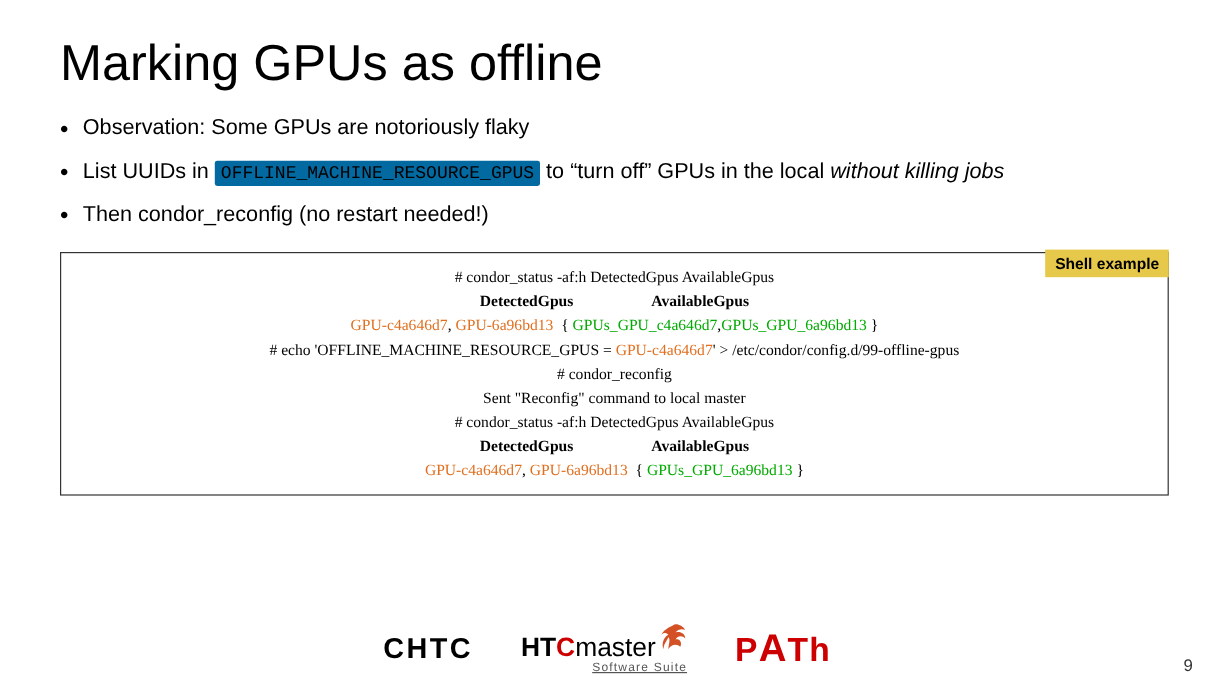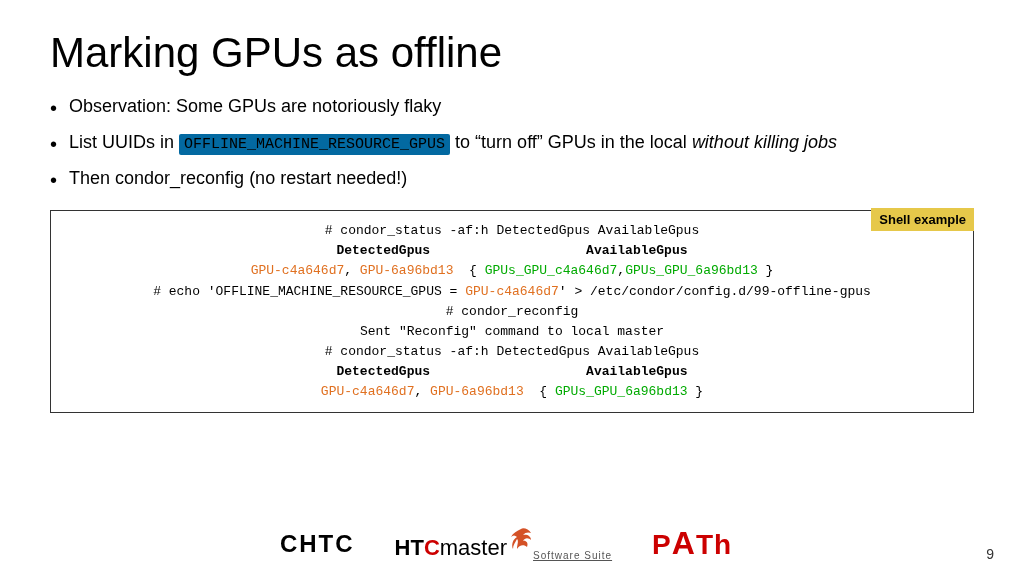--- a/index.html
+++ b/index.html
@@ -81,21 +81,21 @@
       color: #000;
       font-weight: bold;
       font-size: 13px;
       padding: 4px 8px;
       z-index: 2;
     }
 
     .code-block {
       border: 1px solid #333;
       padding: 10px 24px;
-      font-family: Liberation Mono, monospace;
+      font-family: Liberation Serif, serif;
       font-size: 13px;
       line-height: 1.55;
       background: #fff;
       margin-top: 16px;
     }
 
     .code-line {
       white-space: pre;
     }
 
@@ -189,21 +189,21 @@
 
     </div>
   </div>
 
   <div class="footer">
 
     <div class="logo-chtc">
       <span style="color:#000; font-family: Arial Black, sans-serif; font-size:24px; font-weight:900; letter-spacing:2px;">CHTC</span>
     </div>
 
-    <div style="display:flex; align-items:center;">
+    <div style="display:flex; flex-direction:column; align-items:center;">
       <div style="display:flex; align-items:baseline; font-family: Arial Black, sans-serif;">
         <span style="font-weight:900; font-size:22px; color:#000;">HT</span>
         <span style="font-weight:900; font-size:22px; color:#cc0000;">C</span>
         <span style="font-weight:normal; font-size:22px; color:#000;">master</span>
 
         <svg width="24" height="28" viewBox="0 0 24 28" style="margin-left:2px; margin-bottom:-4px;">
           <path d="M12 2 C14 0, 20 2, 22 6 C20 5, 16 5, 14 8 C18 7, 22 9, 22 13 C20 11, 16 10, 14 14 C16 13, 20 15, 18 20 C15 17, 10 18, 8 22 C8 18, 10 14, 8 12 C6 16, 4 18, 4 22 C2 18, 4 12, 8 10 C6 8, 4 8, 2 10 C4 6, 8 4, 12 2Z" fill="#cc3300" opacity="0.85"></path>
         </svg>
       </div>
       <span style="font-size:10px; color:#555; letter-spacing:1px; align-self:flex-end; margin-top:-2px;text-decoration:underline;">Software Suite</span>

